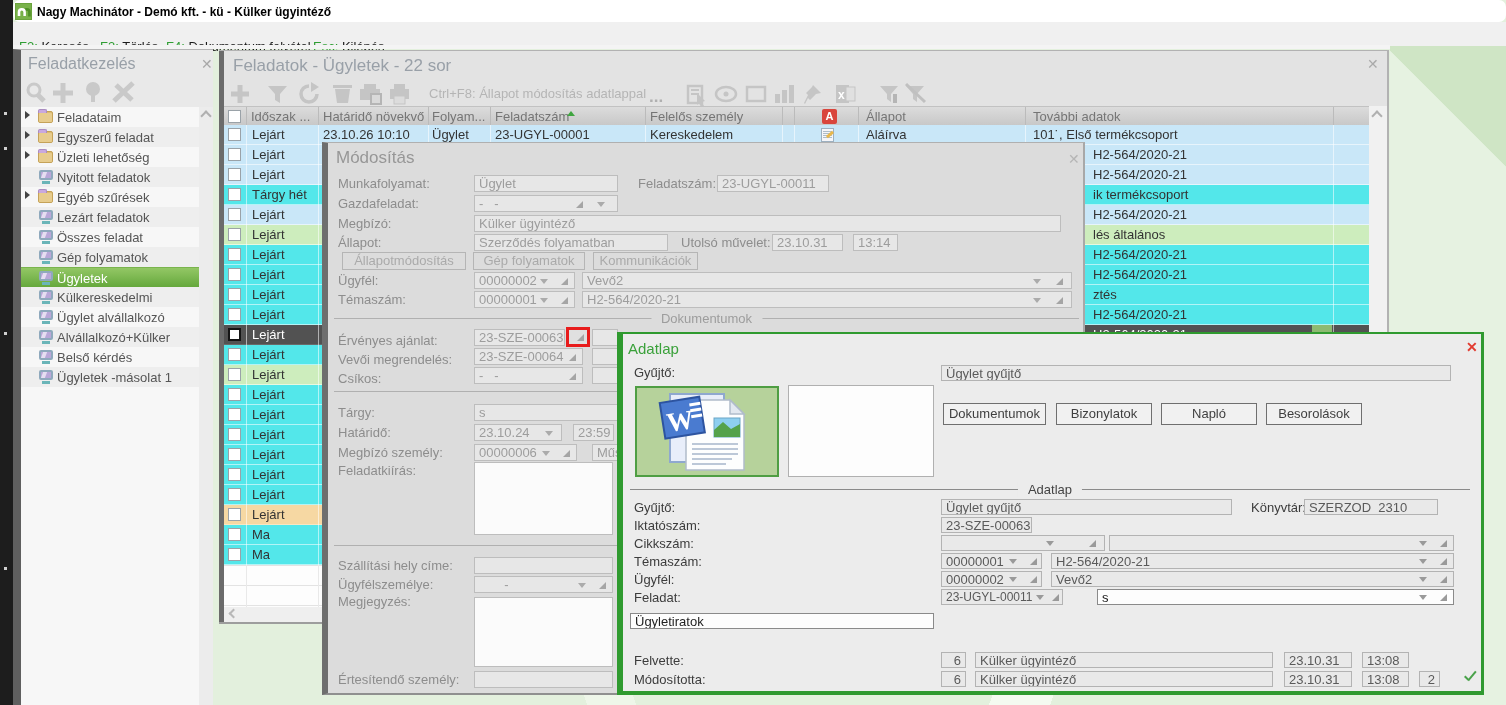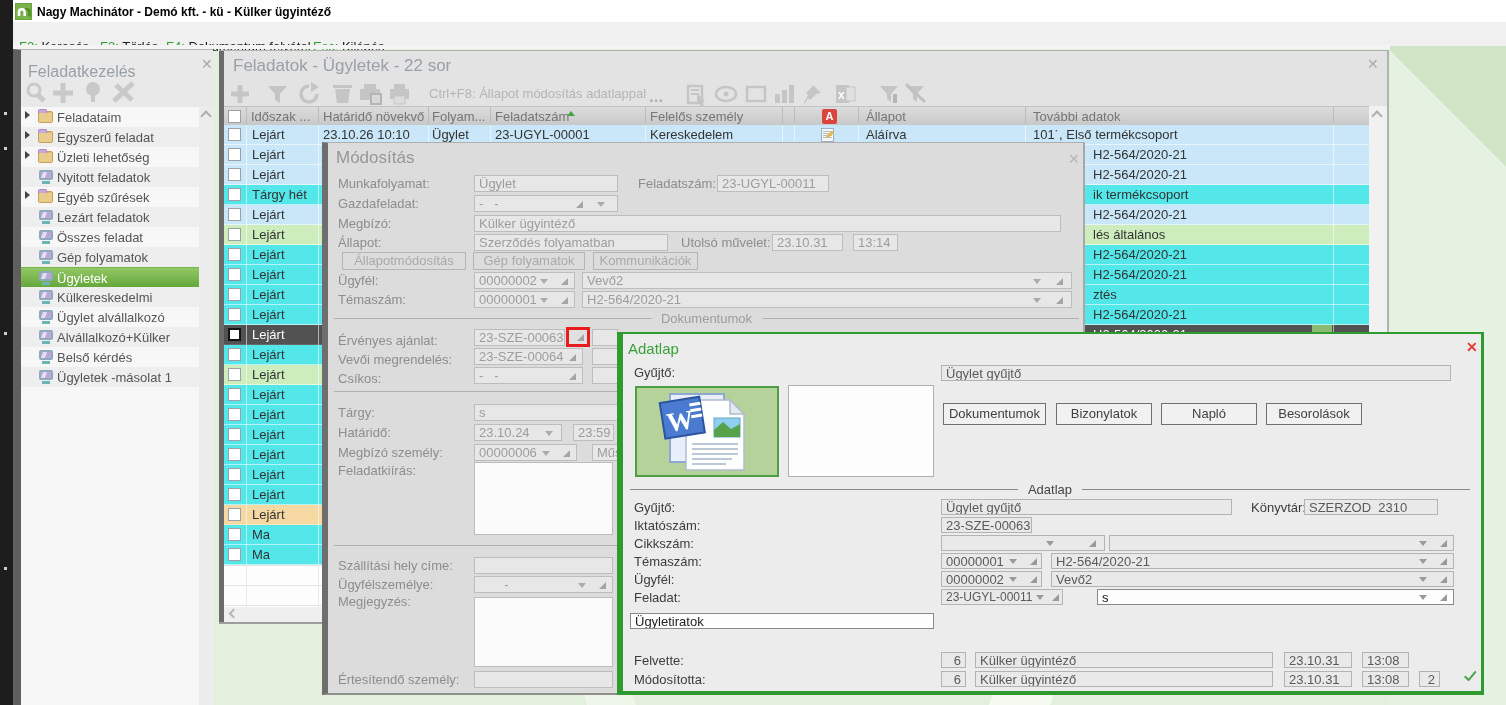--- a/index.html
+++ b/index.html
@@ -7,31 +7,31 @@
 body { position:relative; background:#e3f0dd; }
 
 #deskTri { position:absolute; left:1390px; top:45px; width:116px; height:660px; background:#e6f2e1; }
 #deskTri .tri { position:absolute; left:0; top:1px; width:116px; height:124px; background:linear-gradient(225deg, #cfe5c5 50%, #e6f2e1 50.5%); }
 #chev { position:absolute; left:920px; top:693px; width:240px; height:12px; background:linear-gradient(110deg, transparent 30%, #f4faf0 30%, #f4faf0 55%, transparent 55%); }
 #chev2 { position:absolute; left:530px; top:695px; width:160px; height:10px; background:linear-gradient(70deg, transparent 35%, #eef6e9 35%, #eef6e9 65%, transparent 65%); }
 
 #strip { position:absolute; left:0; top:0; width:13px; height:705px; background:#1d1d1d; }
 #strip i { position:absolute; left:4px; width:3px; height:3px; background:#cfcfcf; }
 
-#titlebar { position:absolute; left:13px; top:0; width:1493px; height:22px; background:#ffffff; }
+#titlebar { position:absolute; left:13px; top:0; width:1493px; height:22px; background:#ffffff;border-radius:7px; }
 #appicon { position:absolute; left:2px; top:3px; width:17px; height:17px; background:#79b24a; border:1px solid #6aa33c; }
 #titletext { position:absolute; left:24px; top:5px; font-size:12px; font-weight:bold; color:#000; }
 
 #menubar { position:absolute; left:13px; top:22px; width:1493px; height:24px; background:#f0f0f0; font-size:13px; }
 #menubar span.item { position:absolute; top:17px; }
 #menubar b { color:#2f9e33; font-weight:normal; }
 #menubar em { color:#1a1a1a; font-style:normal; }
 
 #leftpanel { position:absolute; left:13px; top:49px; width:200px; height:656px; background:#e9e9e9; border-left:8px solid #5f5f5f; border-top:1px solid #b5b5b5; }
-#lp-title { position:absolute; left:7px; top:5px; font-size:16px; color:#99a0a8;margin-top:8px; }
+#lp-title { position:absolute; left:7px; top:5px; font-size:16px; color:#99a0a8; }
 #lp-x { position:absolute; left:180px; top:6px; font-size:14px; color:#a8a8a8; }
 #lp-icons { position:absolute; left:4px; top:31px; }
 #lp-tree { position:absolute; left:0px; top:57px; width:178px; height:599px; background:#f7f7f7; }
 #lp-scroll { position:absolute; left:178px; top:57px; width:14px; height:599px; background:#ececec; }
 #lp-scroll .up { position:absolute; left:3px; top:5px; width:8px; height:8px; border-left:2px solid #b0b0b0; border-top:2px solid #b0b0b0; transform:rotate(45deg); }
 .trow { position:relative; width:178px; height:20px; font-size:13px; color:#555; white-space:nowrap; }
 .trow.odd { background:#eeeeee; }
 .trow .cap { position:absolute; left:4px; top:4px; width:0; height:0; border-left:5px solid #444; border-top:4px solid transparent; border-bottom:4px solid transparent; }
 .trow .txt { position:absolute; left:36px; top:3px; }
 .trow.sel { background:linear-gradient(#93c765,#65a83c); border-top:1px solid #7ab44d; }

